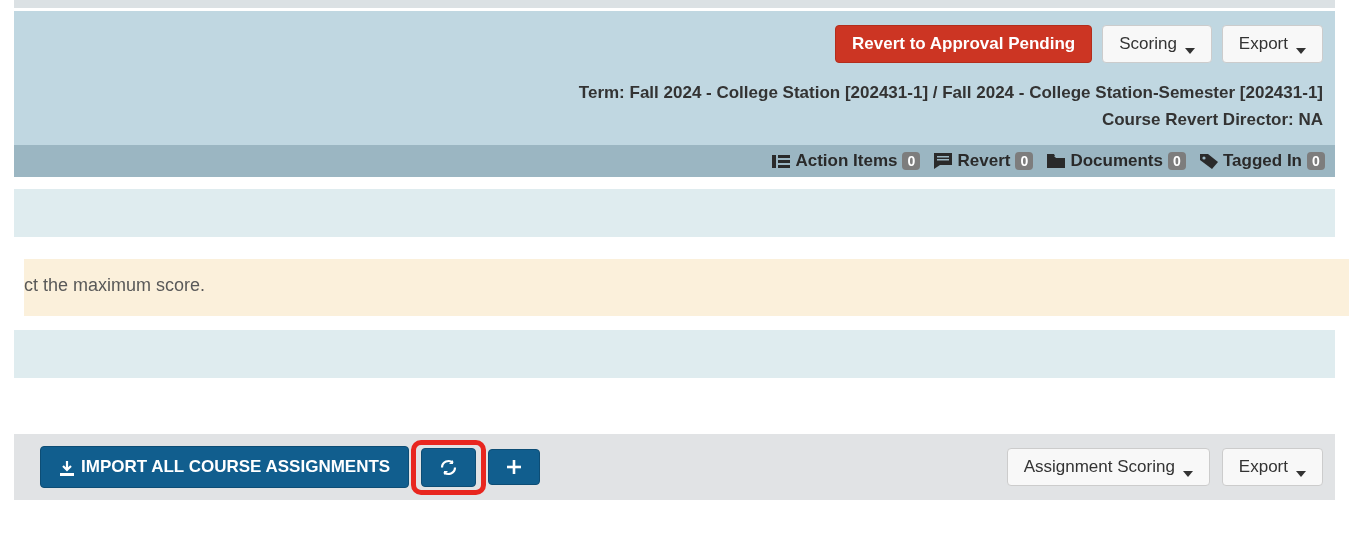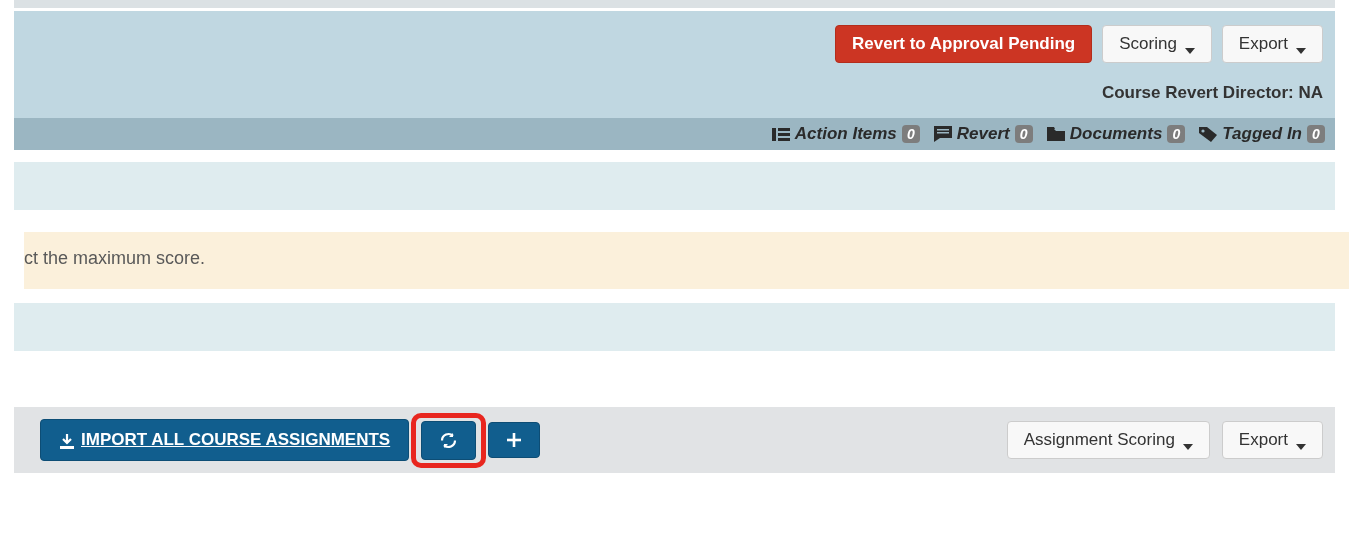--- a/index.html
+++ b/index.html
@@ -66,21 +66,20 @@
     background: #9bb6c2;
     margin: 0 14px;
     padding: 6px 10px;
     display: flex;
     justify-content: flex-end;
     gap: 14px;
     color: #2a2a2a;
     font-size: 17px;
     font-weight: 700;
     align-items: center;
-    font-style: italic;
   }
   .status-item {
     display: inline-flex;
     align-items: center;
     gap: 5px;
   }
   .status-item .icon {
     display: inline-flex;
     color: #2a2a2a;
   }
@@ -117,21 +116,20 @@
     gap: 12px;
     align-items: center;
   }
   .btn-primary {
     background: #115e8e;
     border-color: #0d4d75;
     color: #fff;
     font-weight: 700;
     font-size: 17px;
     padding: 10px 18px;
-    text-decoration: underline;
   }
   .btn-primary .icon {
     display: inline-flex;
   }
   .highlight {
     position: relative;
   }
   .highlight::after {
     content: "";
     position: absolute;
@@ -156,20 +154,21 @@
     <button class="btn">
       <span>Scoring</span>
       <span class="caret"></span>
     </button>
     <button class="btn">
       <span>Export</span>
       <span class="caret"></span>
     </button>
   </div>
   <div class="info-lines">
+    <div>Term: Fall 2024 - College Station [202431-1] / Fall 2024 - College Station-Semester [202431-1]</div>
     <div>Course Revert Director: NA</div>
   </div>
 </div>
 
 <div class="status-bar">
   <div class="status-item">
     <span class="icon">
       <svg width="18" height="15" viewBox="0 0 18 15">
           <rect x="0" y="1" width="4" height="13" fill="#2a2a2a"></rect>
           <rect x="6" y="1" width="12" height="3" fill="#2a2a2a"></rect>

